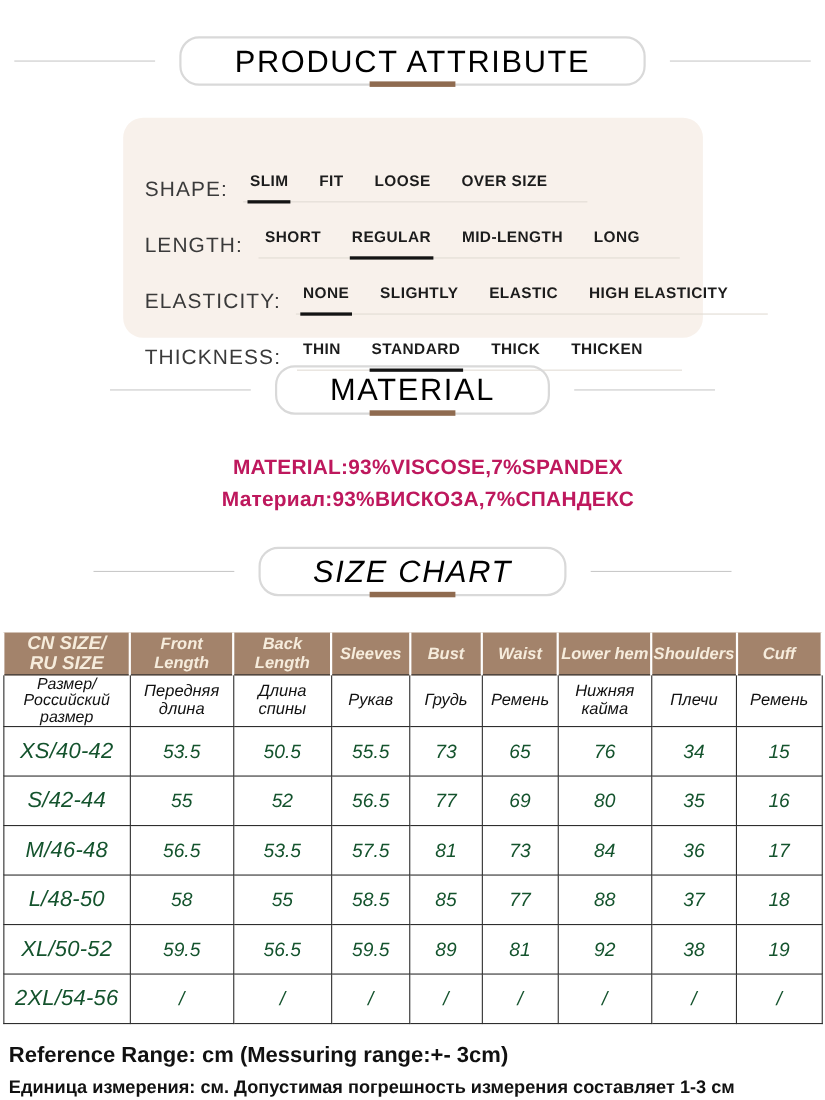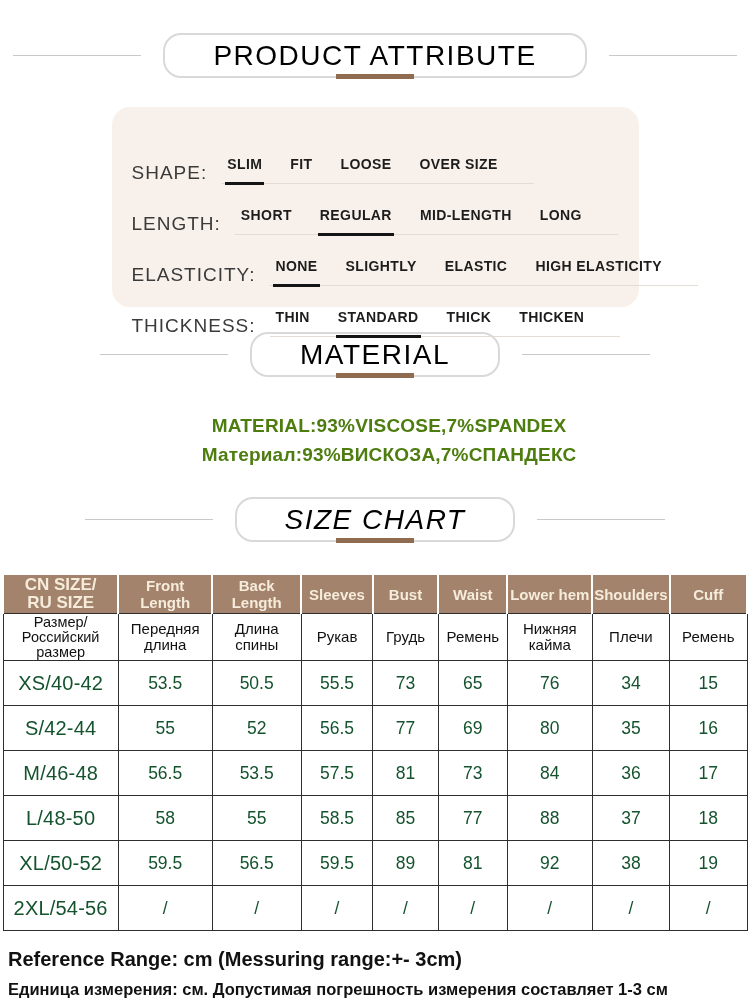--- a/index.html
+++ b/index.html
@@ -47,25 +47,25 @@
     position:relative;font-size:14px;font-weight:bold;letter-spacing:.4px;
     color:#1c1c1c;line-height:22px;white-space:nowrap;
   }
   .opt.selected::after{
     content:"";position:absolute;left:-2px;right:-2px;bottom:-10px;
     height:3.5px;background:#141414;
   }
 
   
   .material-text{text-align:center;margin-top:34px;}
-  .material-line{font-size:19px;font-weight:bold;letter-spacing:.2px;line-height:29px;color:#4d7c0f;margin-left:28px;}
+  .material-line{font-size:19px;font-weight:bold;letter-spacing:.2px;line-height:29px;color:#be185d;margin-left:28px;}
 
   
   .size-table-wrap{margin:33px 2px 0 2px;}
-  table{width:100%;border-collapse:collapse;table-layout:fixed;}
+  table{width:100%;border-collapse:collapse;table-layout:fixed;font-style:italic;}
   th,td{text-align:center;vertical-align:middle;padding:0;}
   .th-en{
     background:var(--table-head-bg);color:var(--table-head-fg);
     font-weight:bold;font-size:15px;height:38px;line-height:17px;
     border-left:2px solid #fff;border-right:2px solid #fff;white-space:pre-line;
   }
   .th-en.first{font-size:17px;line-height:18px;}
   .th-ru{
     border:1px solid #2e2e2e;font-weight:normal;font-size:15px;height:46px;
     line-height:16px;white-space:pre-line;color:#111;

